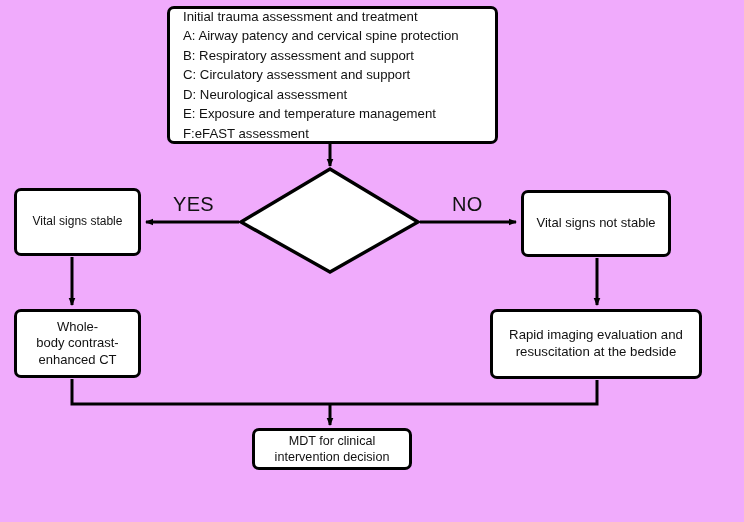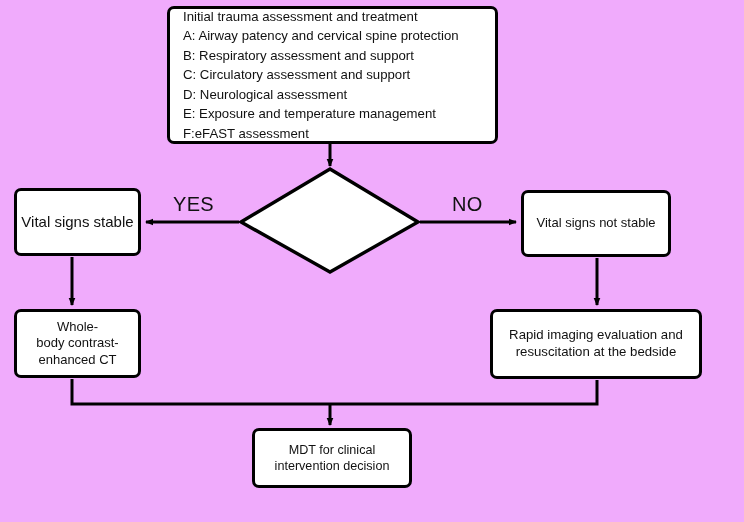--- a/index.html
+++ b/index.html
@@ -46,21 +46,21 @@
     text-align: left;
     padding: 8px 0 8px 13px;
     font-size: 13.2px;
     line-height: 1.47;
   }
   #node-stable {
     left: 14px;
     top: 188px;
     width: 127px;
     height: 68px;
-    font-size: 15px;
+    font-size: 12px;
     padding: 0 4px;
     text-align: center;
   }
   #node-not-stable {
     left: 521px;
     top: 190px;
     width: 150px;
     height: 67px;
     font-size: 13px;
     padding: 0 4px;
@@ -78,21 +78,21 @@
     top: 309px;
     width: 212px;
     height: 70px;
     font-size: 13.2px;
     padding: 0 6px;
   }
   #node-mdt {
     left: 252px;
     top: 428px;
     width: 160px;
-    height: 60px;
+    height: 42px;
     font-size: 12.6px;
     padding: 0 5px;
   }
   .edge-label {
     position: absolute;
     font-size: 20px;
     color: #111111;
     letter-spacing: 0.3px;
   }
   #label-yes { left: 173px; top: 193px; }

